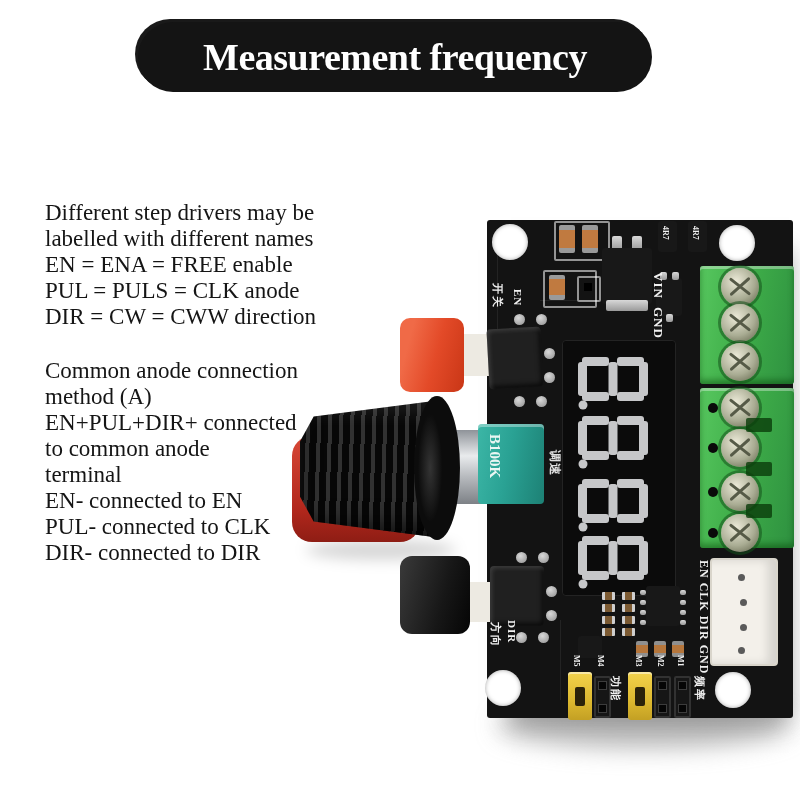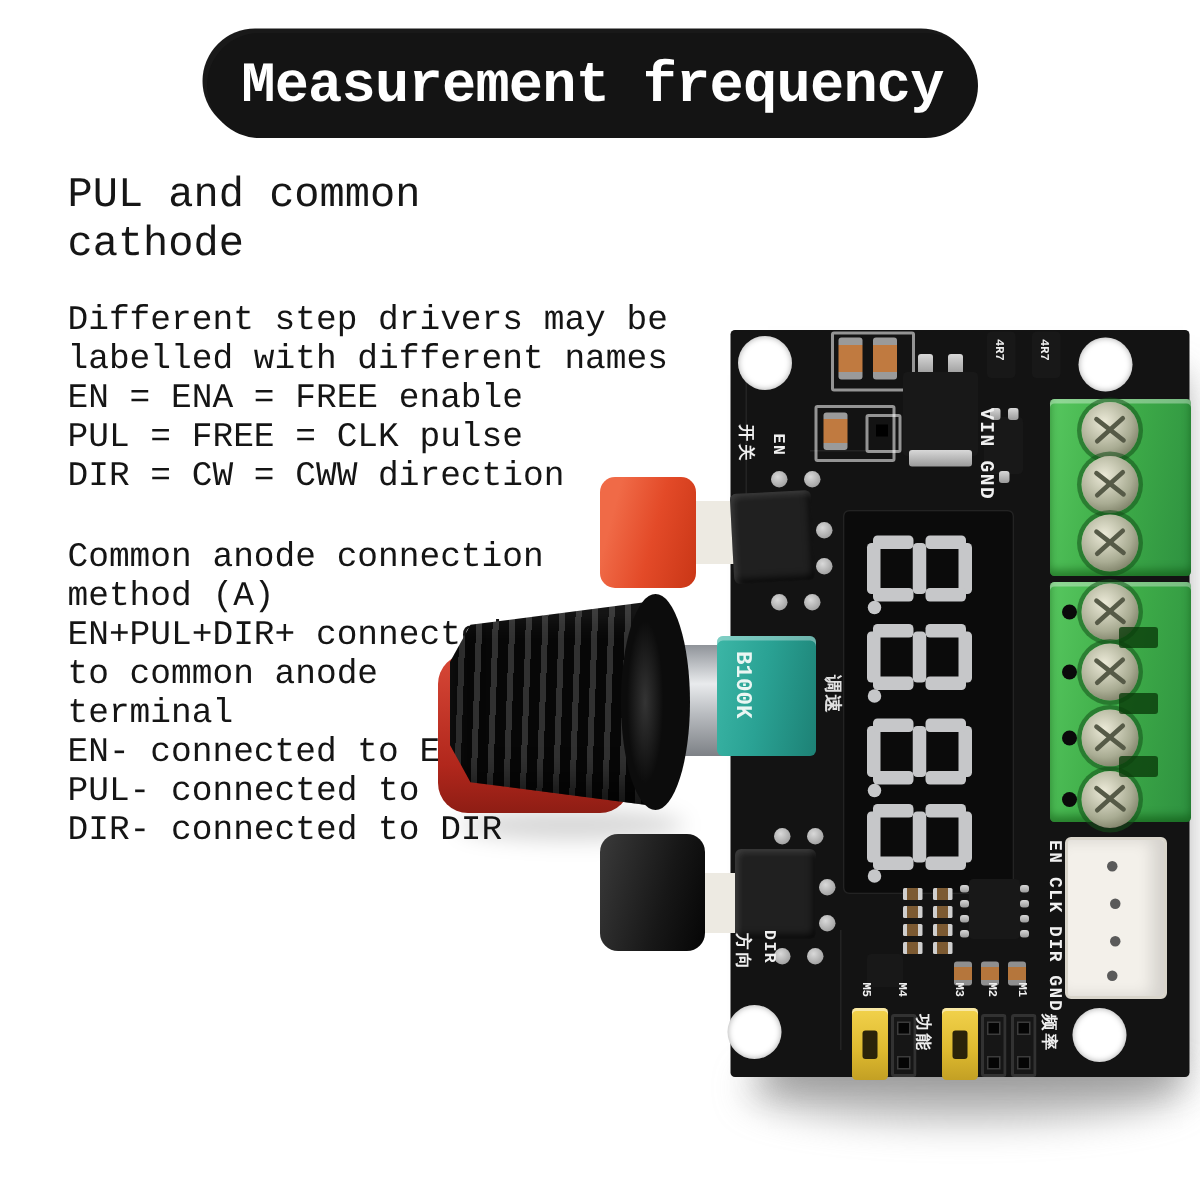--- a/index.html
+++ b/index.html
@@ -1,17 +1,17 @@
 <!DOCTYPE html>
 <html><head>
 <meta charset="utf-8">
 <style>
   html,body{margin:0;padding:0;background:#ffffff;}
   #canvas{position:relative;width:800px;height:800px;background:#ffffff;overflow:hidden;
-          font-family:Liberation Mono, monospace;}
+          font-family:Liberation Serif, serif;}
 
   
   .banner{position:absolute;left:138px;top:22px;width:514px;height:70px;background:#141414;
           border-radius:36px;display:flex;align-items:center;justify-content:center;
           box-shadow:-3px -3px 0 rgba(0,0,0,.9);}
   .banner span{color:#fff;font-size:38px;font-weight:700;letter-spacing:-.5px;white-space:nowrap;}
 
   
   .heading{position:absolute;left:45px;top:114px;font-size:28px;line-height:33px;color:#161616;
            font-weight:500;white-space:pre-line;}
@@ -105,26 +105,24 @@
 </style>
 </head>
 <body>
 
 <div id="canvas">
 
   <div class="banner">
     <span>Measurement frequency</span>
   </div>
 
-  <div class="heading">PUL and common
-cathode</div>
   <div class="para" id="para-naming">Different step drivers may be
 labelled with different names
 EN = ENA = FREE enable
-PUL = FREE = CLK pulse
+PUL = PULS = CLK anode
 DIR = CW = CWW direction</div>
   <div class="para" id="para-anode">Common anode connection
 method (A)
 EN+PUL+DIR+ connected
 to common anode
 terminal
 EN- connected to EN
 PUL- connected to CLK
 DIR- connected to DIR</div>
 

